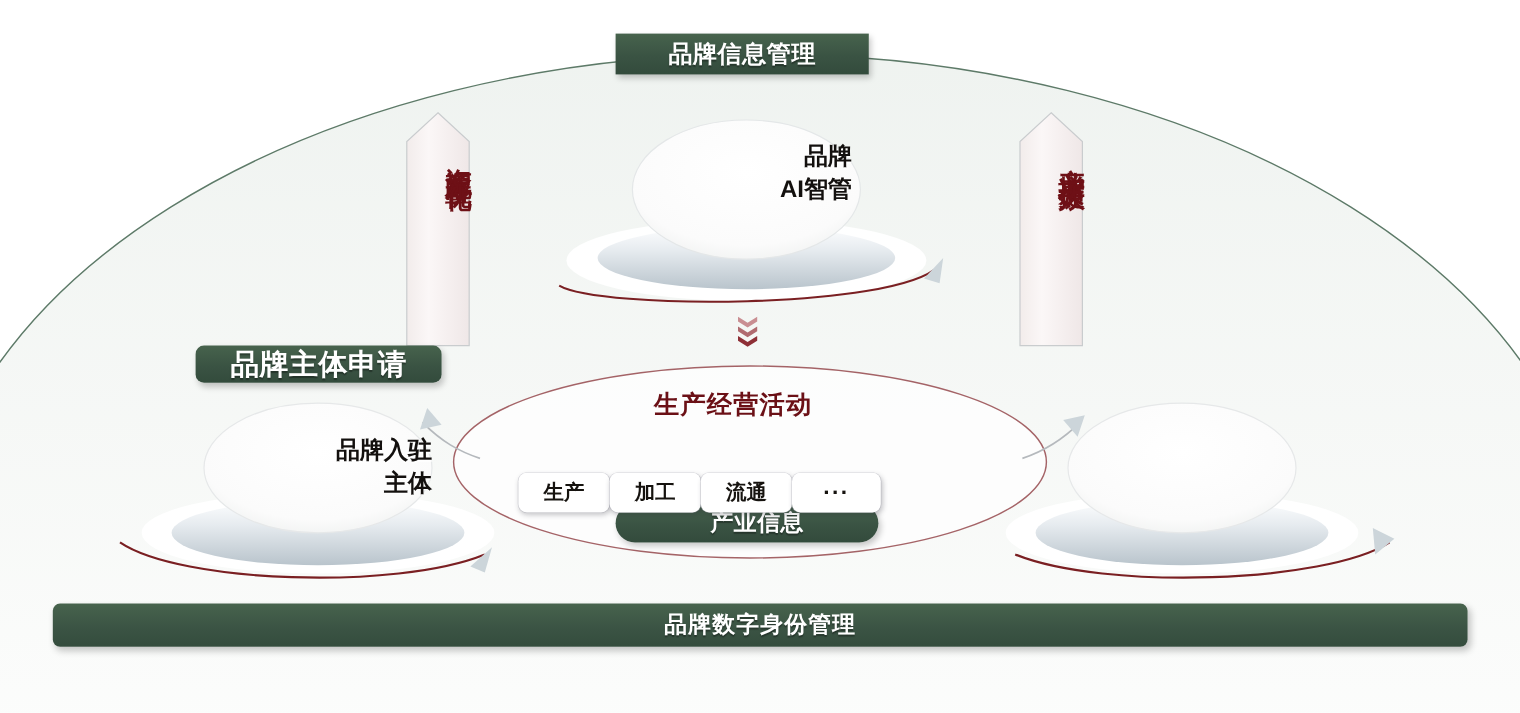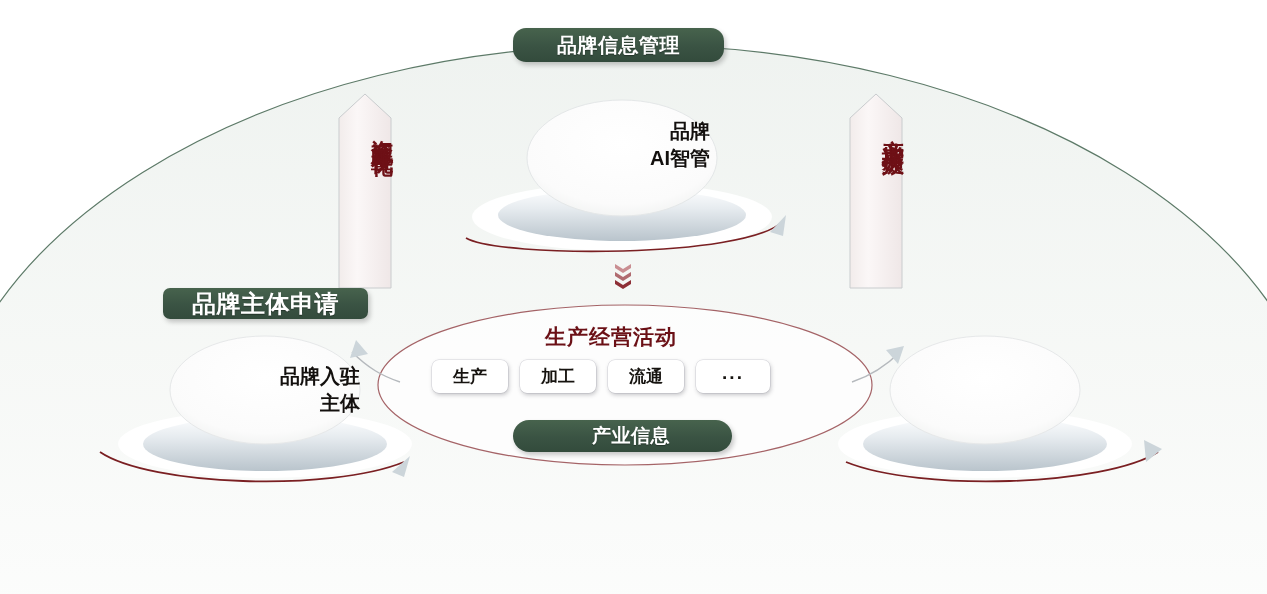--- a/index.html
+++ b/index.html
@@ -20,21 +20,21 @@
     background: linear-gradient(180deg, #47634d 0%, #3a5343 55%, #334b3c 100%);
     color: #ffffff;
     font-weight: bold;
     letter-spacing: .5px;
     display: flex; align-items: center; justify-content: center;
     border-radius: 7px;
     box-shadow: 2px 3px 5px rgba(0,0,0,.22);
     text-shadow: 0 1px 1px rgba(0,0,0,.35);
     white-space: nowrap;
   }
-  #badge-top    { left: 513px; top: 28px;  width: 211px; height: 34px; font-size: 20px; border-radius: 13px; }
+  #badge-top    { left: 513px; top: 28px;  width: 211px; height: 34px; font-size: 20px; border-radius: 0; }
   #badge-left   { left: 163px; top: 288px; width: 205px; height: 31px; font-size: 24px; }
   #badge-right  { left: 885px; top: 288px; width: 200px; height: 31px; font-size: 18px; }
   #badge-industry { left: 513px; top: 420px; width: 219px; height: 32px; font-size: 19px; border-radius: 16px; padding-left: 17px; }
   #bar-bottom {
     position: absolute; left: 44px; top: 503px; width: 1179px; height: 36px;
     background: linear-gradient(180deg, #47634d 0%, #3b5444 55%, #344c3d 100%);
     border-radius: 6px;
     display: flex; align-items: center; justify-content: center;
     color: #fff; font-weight: bold; font-size: 19px; letter-spacing: 1px;
     box-shadow: 2px 3px 6px rgba(0,0,0,.22);
@@ -58,22 +58,22 @@
 
   
   #center-title {
     position: absolute; left: 451px; top: 323px; width: 320px;
     text-align: center; color: #6b1016; font-weight: bold; font-size: 21px;
     letter-spacing: 1px;
   }
 
   
   #chips {
-    position: absolute; left: 432px; top: 358px; width: 390px; height: 36px;
-    display: flex; align-items: center; gap: 12px;
+    position: absolute; left: 432px; top: 392px; width: 390px; height: 36px;
+    display: flex; align-items: center; 
   }
   .chip {
     height: 33px; min-width: 76px; padding: 0 11px;
     background: #ffffff;
     border-radius: 7px;
     box-shadow: 1px 2px 4px rgba(40,40,50,.26), 0 0 0 .5px rgba(190,190,200,.5);
     display: flex; align-items: center; justify-content: center;
     font-weight: bold; font-size: 17px; color: #16130f;
     white-space: nowrap;
   }
@@ -218,14 +218,15 @@
 
   <div id="center-title">生产经营活动</div>
 
   <div id="chips">
     <div class="chip">生产</div>
     <div class="chip">加工</div>
     <div class="chip">流通</div>
     <div class="chip ellipsis">...</div>
   </div>
 
+  <div id="bar-bottom">品牌数字身份管理</div>
 
 </div>
 
 </body></html>

